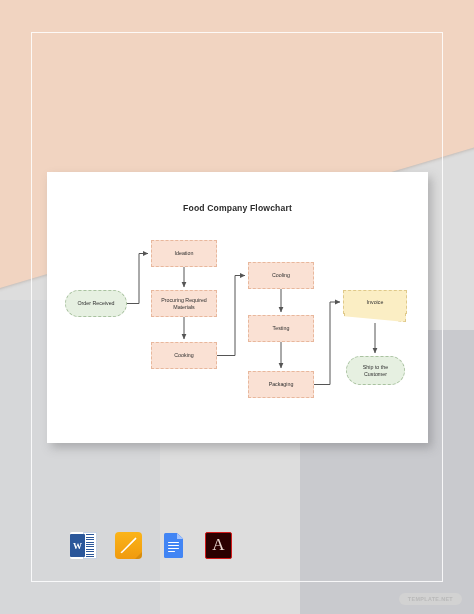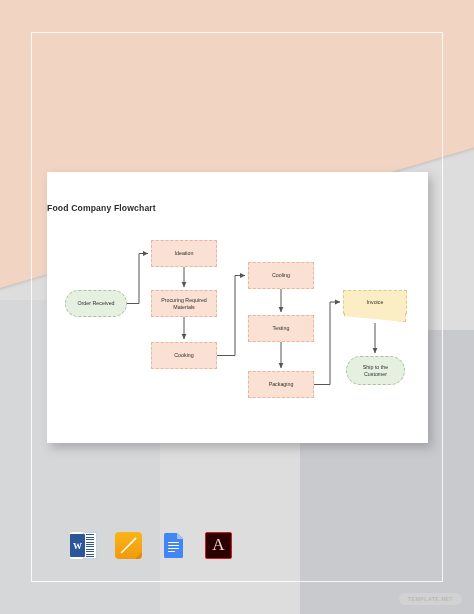--- a/index.html
+++ b/index.html
@@ -86,20 +86,21 @@
     background: #ffffff;
     box-shadow: 4px 5px 9px rgba(90, 90, 95, 0.34);
     z-index: 5;
   }
 
   #card-title {
     position: absolute;
     left: 0;
     right: 0;
     top: 31px;
+    text-align: center;
     font-size: 8.6px;
     font-weight: bold;
     color: #2b2b2b;
     letter-spacing: 0.15px;
   }
 
   
   #flow {
     position: absolute;
     left: 0; top: 0;

